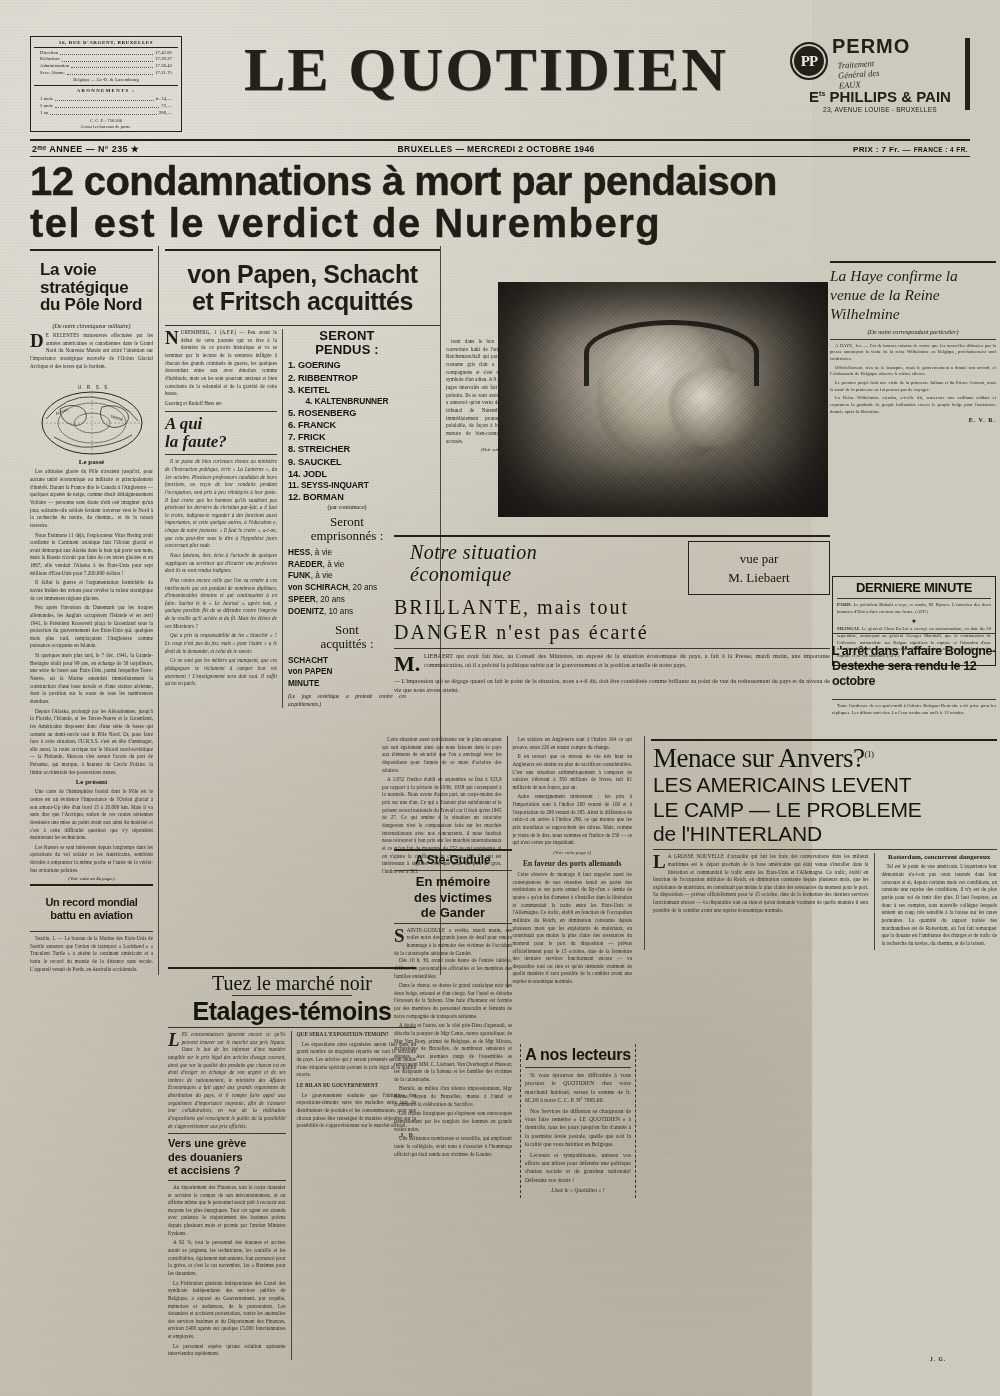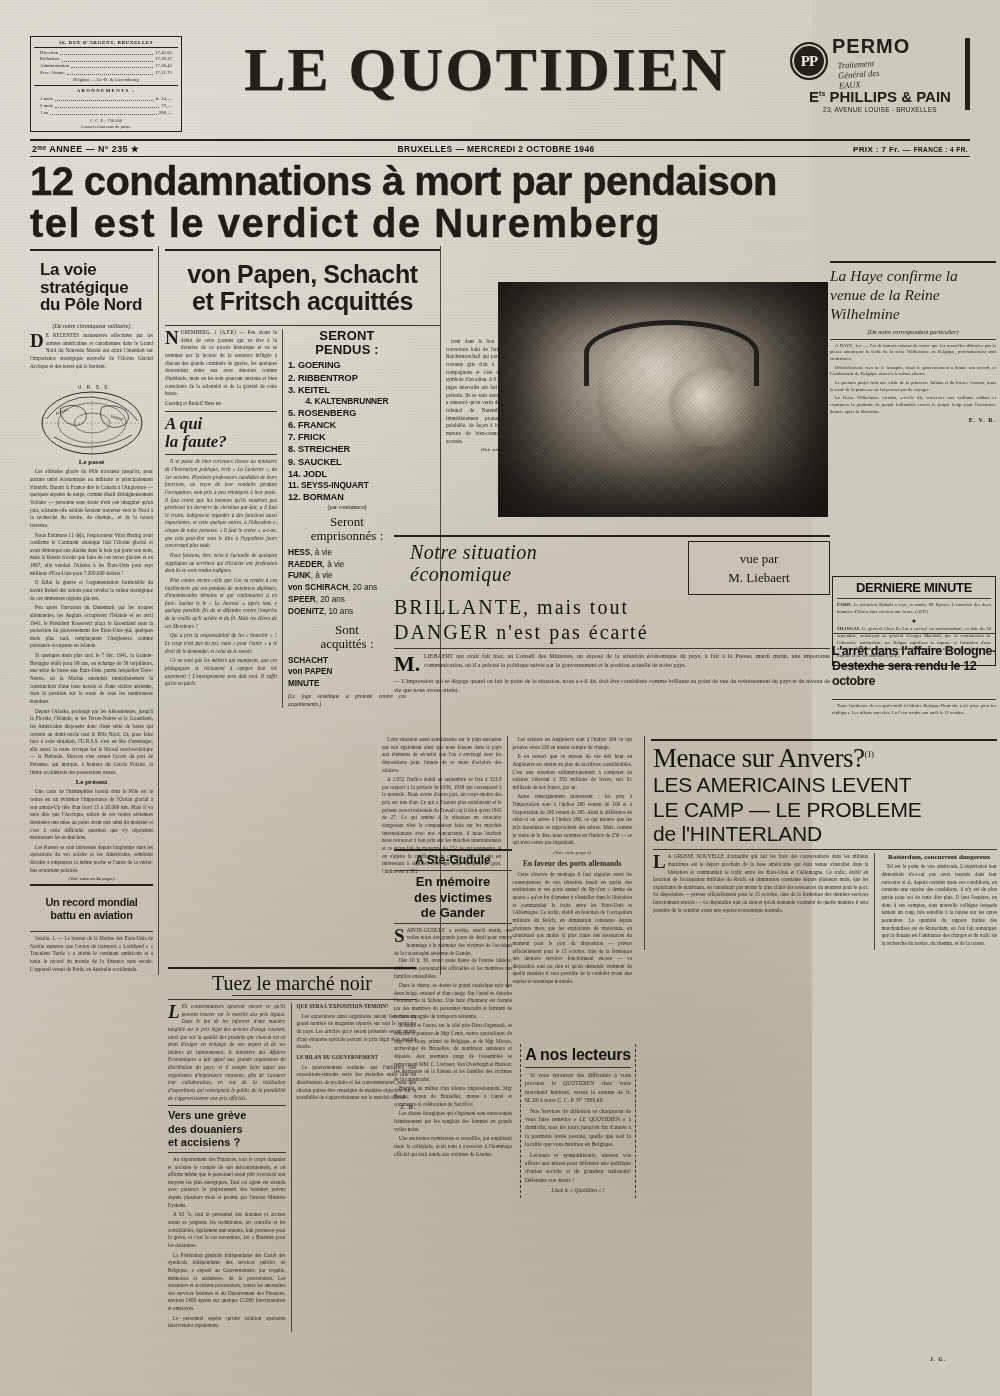--- a/index.html
+++ b/index.html
@@ -543,20 +543,21 @@
         <p>Lecteurs et sympathisants, unissez vos efforts aux nôtres pour défendre une politique d'union sociale et de grandeur nationale! Défendez vos droits !</p>
         <p class="ital ctr" style="text-indent:0;">Lisez le « Quotidien » !</p>
       </div>
     </div>
   </div>
 
   <div style="position:absolute;left:138px;top:928px;width:248px;">
     <div class="hr-d"></div>
     <div class="tuez">Tuez le marché noir</div>
     <div class="hr-s" style="width:120px;margin:1px auto 3px;"></div>
+    <div class="etal">Etalages-témoins</div>
     <div class="hr-s"></div>
     <div style="display:flex;">
       <div style="width:120px;padding-right:5px;">
         <div class="body-txt ital">
           <span class="dropcap">L</span>
           <span>ES consommateurs ignorent encore ce qu'ils peuvent trouver sur le marché aux prix légaux. Dans le but de les informer d'une manière tangible sur le prix légal des articles d'usage courant, ainsi que sur la qualité des produits que chacun est en droit d'exiger en échange de son argent et de ses timbres de rationnement, le ministère des Affaires Economiques a fait appel aux grands organismes de distribution du pays, et il compte faire appel aux organismes d'importance moyenne, afin de s'assurer leur collaboration, en vue de la réalisation d'expositions qui renseignent le public de la possibilité de s'approvisionner aux prix officiels.</span>
         </div>
         <div class="hr-s"></div>
         <div class="mini-head2" style="font-size:11px;line-height:1.2;text-align:left;">
           <div>Vers une grève</div>

